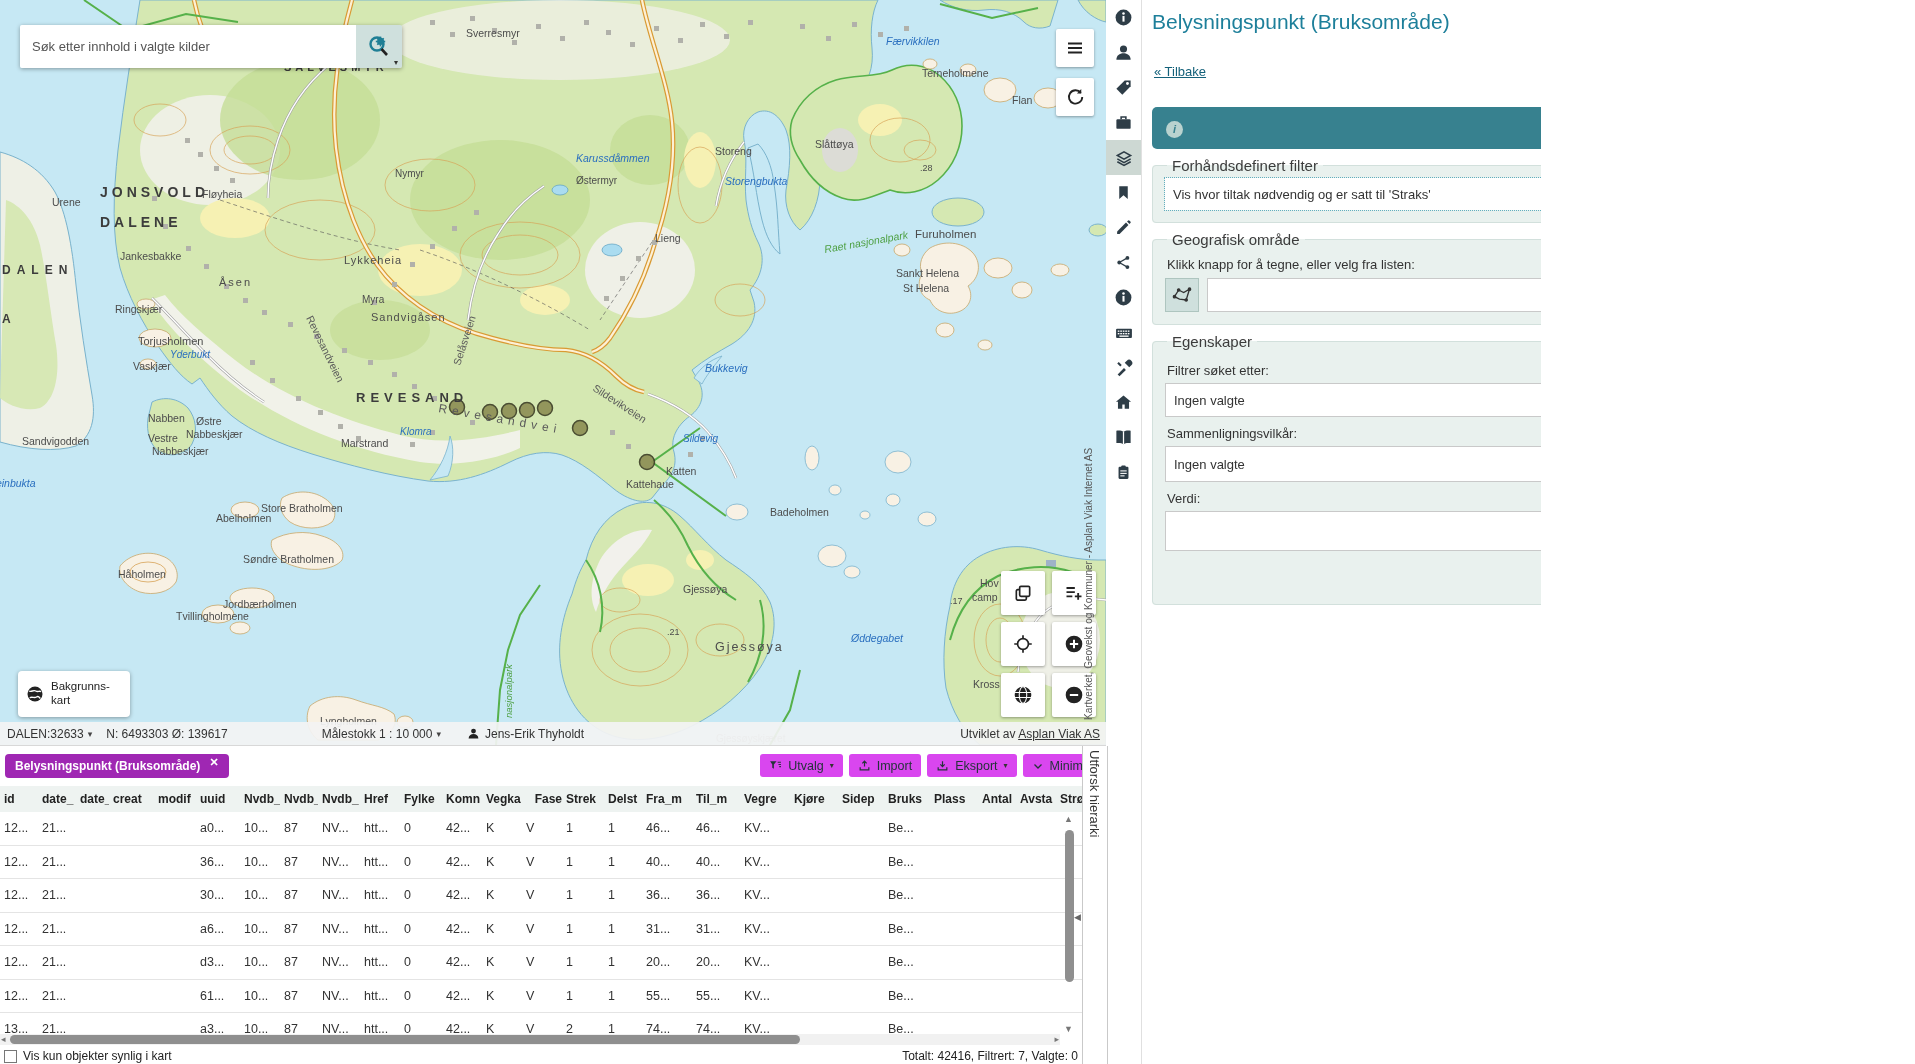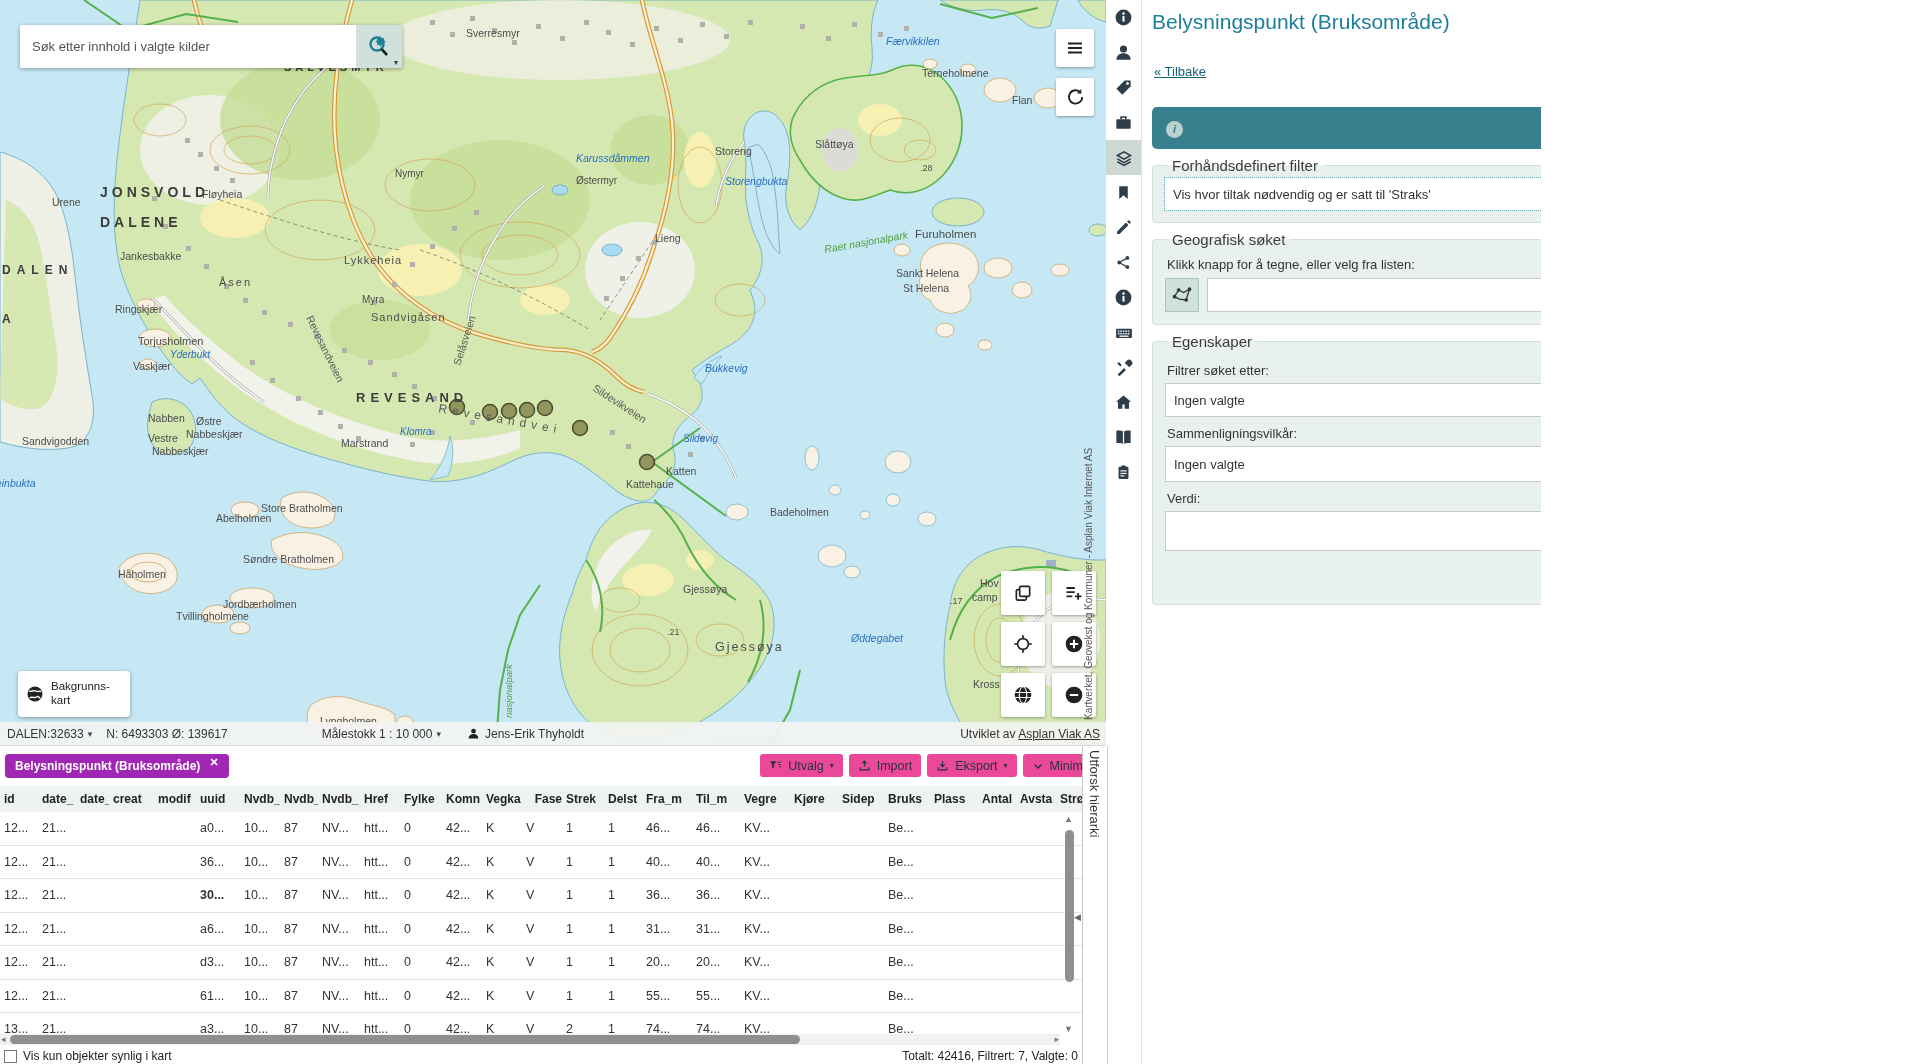--- a/index.html
+++ b/index.html
@@ -53,21 +53,21 @@
   .toolbar{position:absolute;left:1106px;top:0;width:35px;height:1064px;background:#fff;border-right:1px solid #e0e0e0}
   .tool-ic{width:35px;height:35px;display:flex;align-items:center;justify-content:center;cursor:pointer}
   .tool-ic.selected{background:#cdd8d3}
 
   
   .table-panel{position:absolute;left:0;top:745px;width:1106px;height:319px;background:#fff;border-top:1px solid #d8d8d8}
   .ptab{position:absolute;left:5px;top:8px;height:24px;background:#9f27b3;color:#fff;border-radius:4px;
         display:flex;align-items:center;padding:0 10px;font-size:12px;font-weight:bold;gap:9px;cursor:pointer}
   .ptab .tab-x{font-size:11px;margin-top:-7px;cursor:pointer}
   .tbl-btns{position:absolute;right:3px;top:8px;display:flex;gap:6px}
-  .tbtn{height:23px;background:#ec4899;border-radius:3px;display:flex;align-items:center;gap:6px;
+  .tbtn{height:23px;background:#d946ef;border-radius:3px;display:flex;align-items:center;gap:6px;
         padding:0 9px;font-size:12.5px;color:#24333a;cursor:pointer}
   .tbtn .caret{font-size:8px;color:#333}
 
   .grid-wrap{position:absolute;left:0;top:40px;width:1082px;height:247px;overflow:hidden}
   .thead{display:flex;height:26px;align-items:center;background:#eef3f1;font-weight:bold;font-size:12px;color:#222}
   .th{flex:none;padding-left:4px;overflow:hidden;white-space:nowrap;cursor:pointer}
   .tr{display:flex;height:32.5px;align-items:center;border-bottom:1px solid #e4e4e4;font-size:12.5px;color:#333;cursor:pointer}
   .td{flex:none;padding-left:4px;overflow:hidden;white-space:nowrap}
 
   .hsb{position:absolute;left:0;top:288px;width:1060px;height:11px;background:#f1f1f1}
@@ -786,21 +786,21 @@
             <div class="td" style="width: 36px;"></div>
             <div class="td" style="width: 38px;"></div>
             <div class="td" style="width: 36px;"></div>
           </div>
           <div class="tr">
             <div class="td" style="width: 34px;">12...</div>
             <div class="td" style="width: 34px;">21...</div>
             <div class="td" style="width: 29px;"></div>
             <div class="td" style="width: 41px;"></div>
             <div class="td" style="width: 38px;"></div>
-            <div class="td" style="width: 40px; font-weight: bold;">30...</div>
+            <div class="td" style="width: 40px;">30...</div>
             <div class="td" style="width: 36px;">10...</div>
             <div class="td" style="width: 34px;">87</div>
             <div class="td" style="width: 38px;">NV...</div>
             <div class="td" style="width: 36px;">htt...</div>
             <div class="td" style="width: 38px;">0</div>
             <div class="td" style="width: 36px;">42...</div>
             <div class="td" style="width: 36px;">K</div>
             <div class="td" style="width: 36px;">V</div>
             <div class="td" style="width: 38px;">1</div>
             <div class="td" style="width: 34px;">1</div>
@@ -973,21 +973,21 @@
         <div class="row">
           <div class="sel-main">Vis hvor tiltak nødvendig og er satt til 'Straks'</div>
           <div class="sqbtn">✕</div>
           <div class="sqbtn">
               <span class="caret">▼</span>
             </div>
         </div>
       </fieldset>
 
       <fieldset class="fs">
-        <legend>Geografisk søket</legend>
+        <legend>Geografisk område</legend>
         <div class="hint">Klikk knapp for å tegne, eller velg fra listen:</div>
         <div class="row">
           <div class="draw-btn">
             <svg class="ico" width="20" height="20" viewBox="0 0 24 24" fill="none" stroke="#333" stroke-width="1.6">
               <path d="M3 14l5-8 6 3 7-4-4 13-8-1z"></path>
               <circle cx="3" cy="14" r="1.4" fill="#333"></circle>
                 <circle cx="8" cy="6" r="1.4" fill="#333"></circle>
               <circle cx="21" cy="5" r="1.4" fill="#333"></circle>
                 <circle cx="17" cy="18" r="1.4" fill="#333"></circle>
             </svg>

